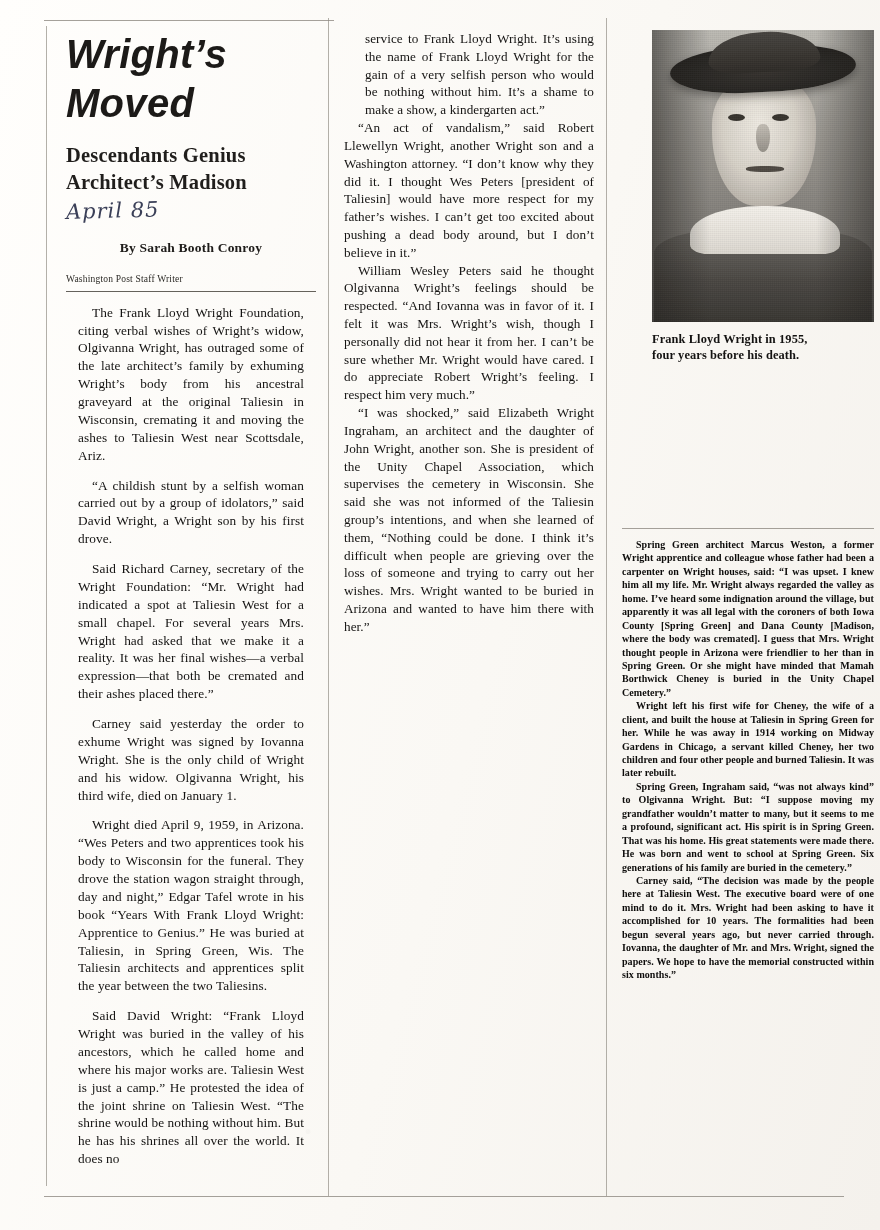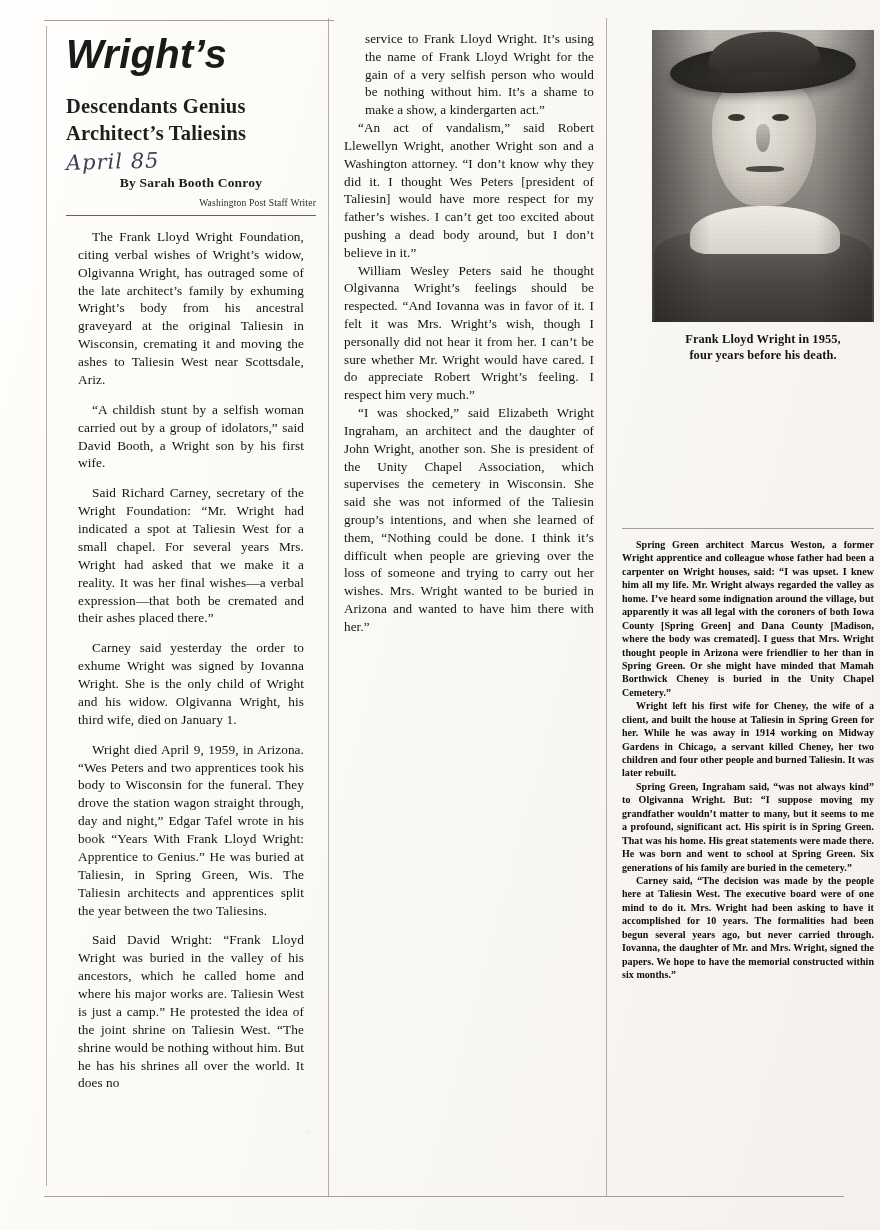--- a/index.html
+++ b/index.html
@@ -86,27 +86,28 @@
     transform: rotate(-1.6deg);
     transform-origin: left center;
     opacity: 0.92;
     letter-spacing: 1px;
   }
   .byline {
     text-align: center;
     font-size: 13.5px;
     font-weight: 600;
     color: #1e1c1a;
+    margin-top: 16px;
     letter-spacing: 0.2px;
   }
   .byline-sub {
-    text-align: right;
+    text-align: left;
     font-size: 9.5px;
     color: #2a2824;
-    margin-top: 7px;
+    margin-top: 18px;
     letter-spacing: 0.2px;
   }
   .rule-byline {
     width: 100%;
     height: 1px;
     background: #4a4640;
     margin: 7px 0 9px 0;
     opacity: 0.85;
   }
   .body-text p {
@@ -278,55 +279,55 @@
     right: 0; top: 0; width: 58px; height: 292px;
     background: linear-gradient(270deg, rgba(40,38,35,0.5), rgba(40,38,35,0));
   }
   .caption {
     margin-top: 10px;
     font-size: 12.4px;
     font-weight: 700;
     line-height: 1.28;
     color: #141312;
     letter-spacing: 0.1px;
-    text-align: center;
   }
 </style>
 </head>
 <body>
 
 <div class="page">
   <div class="clip">
 
     <div class="rule-v" style="left:2px; top:8px; height:1160px;"></div>
     <div class="rule-v" style="left:284px; top:0px; height:1178px;"></div>
     <div class="rule-v" style="left:562px; top:0px; height:1178px;"></div>
 
     <div class="rule-h" style="left:0px; top:2px; width:290px;"></div>
     <div class="rule-h" style="left:0px; top:1178px; width:800px;"></div>
 
     <div class="col1">
       <div class="headline">
         <div>Wright’s</div>
+        <div>Moved</div>
       </div>
 
       <div class="deck">
         <div>Descendants Genius</div>
-        <div>Architect’s Taliesins</div>
+        <div>Architect’s Madison</div>
       </div>
 
       <div class="handwritten">April 85</div>
 
       <div class="byline">By Sarah Booth Conroy</div>
       <div class="byline-sub">Washington Post Staff Writer</div>
       <div class="rule-byline"></div>
 
       <div class="body-text">
         <p class="first">The Frank Lloyd Wright Foundation, citing verbal wishes of Wright’s widow, Olgivanna Wright, has outraged some of the late architect’s family by exhuming Wright’s body from his ancestral graveyard at the original Taliesin in Wisconsin, cremating it and moving the ashes to Taliesin West near Scottsdale, Ariz.</p>
-        <p>“A childish stunt by a selfish woman carried out by a group of idolators,” said David Booth, a Wright son by his first wife.</p>
+        <p>“A childish stunt by a selfish woman carried out by a group of idolators,” said David Wright, a Wright son by his first drove.</p>
         <p>Said Richard Carney, secretary of the Wright Foundation: “Mr. Wright had indicated a spot at Taliesin West for a small chapel. For several years Mrs. Wright had asked that we make it a reality. It was her final wishes—a verbal expression—that both be cremated and their ashes placed there.”</p>
         <p>Carney said yesterday the order to exhume Wright was signed by Iovanna Wright. She is the only child of Wright and his widow. Olgivanna Wright, his third wife, died on January 1.</p>
         <p>Wright died April 9, 1959, in Arizona. “Wes Peters and two apprentices took his body to Wisconsin for the funeral. They drove the station wagon straight through, day and night,” Edgar Tafel wrote in his book “Years With Frank Lloyd Wright: Apprentice to Genius.” He was buried at Taliesin, in Spring Green, Wis. The Taliesin architects and apprentices split the year between the two Taliesins.</p>
         <p>Said David Wright: “Frank Lloyd Wright was buried in the valley of his ancestors, which he called home and where his major works are. Taliesin West is just a camp.” He protested the idea of the joint shrine on Taliesin West. “The shrine would be nothing without him. But he has his shrines all over the world. It does no</p>
       </div>
     </div>
 
     <div class="col2">
       <p class="noindent">service to Frank Lloyd Wright. It’s using the name of Frank Lloyd Wright for the gain of a very selfish person who would be nothing without him. It’s a shame to make a show, a kindergarten act.”</p>
       <p>“An act of vandalism,” said Robert Llewellyn Wright, another Wright son and a Washington attorney. “I don’t know why they did it. I thought Wes Peters [president of Taliesin] would have more respect for my father’s wishes. I can’t get too excited about pushing a dead body around, but I don’t believe in it.”</p>

